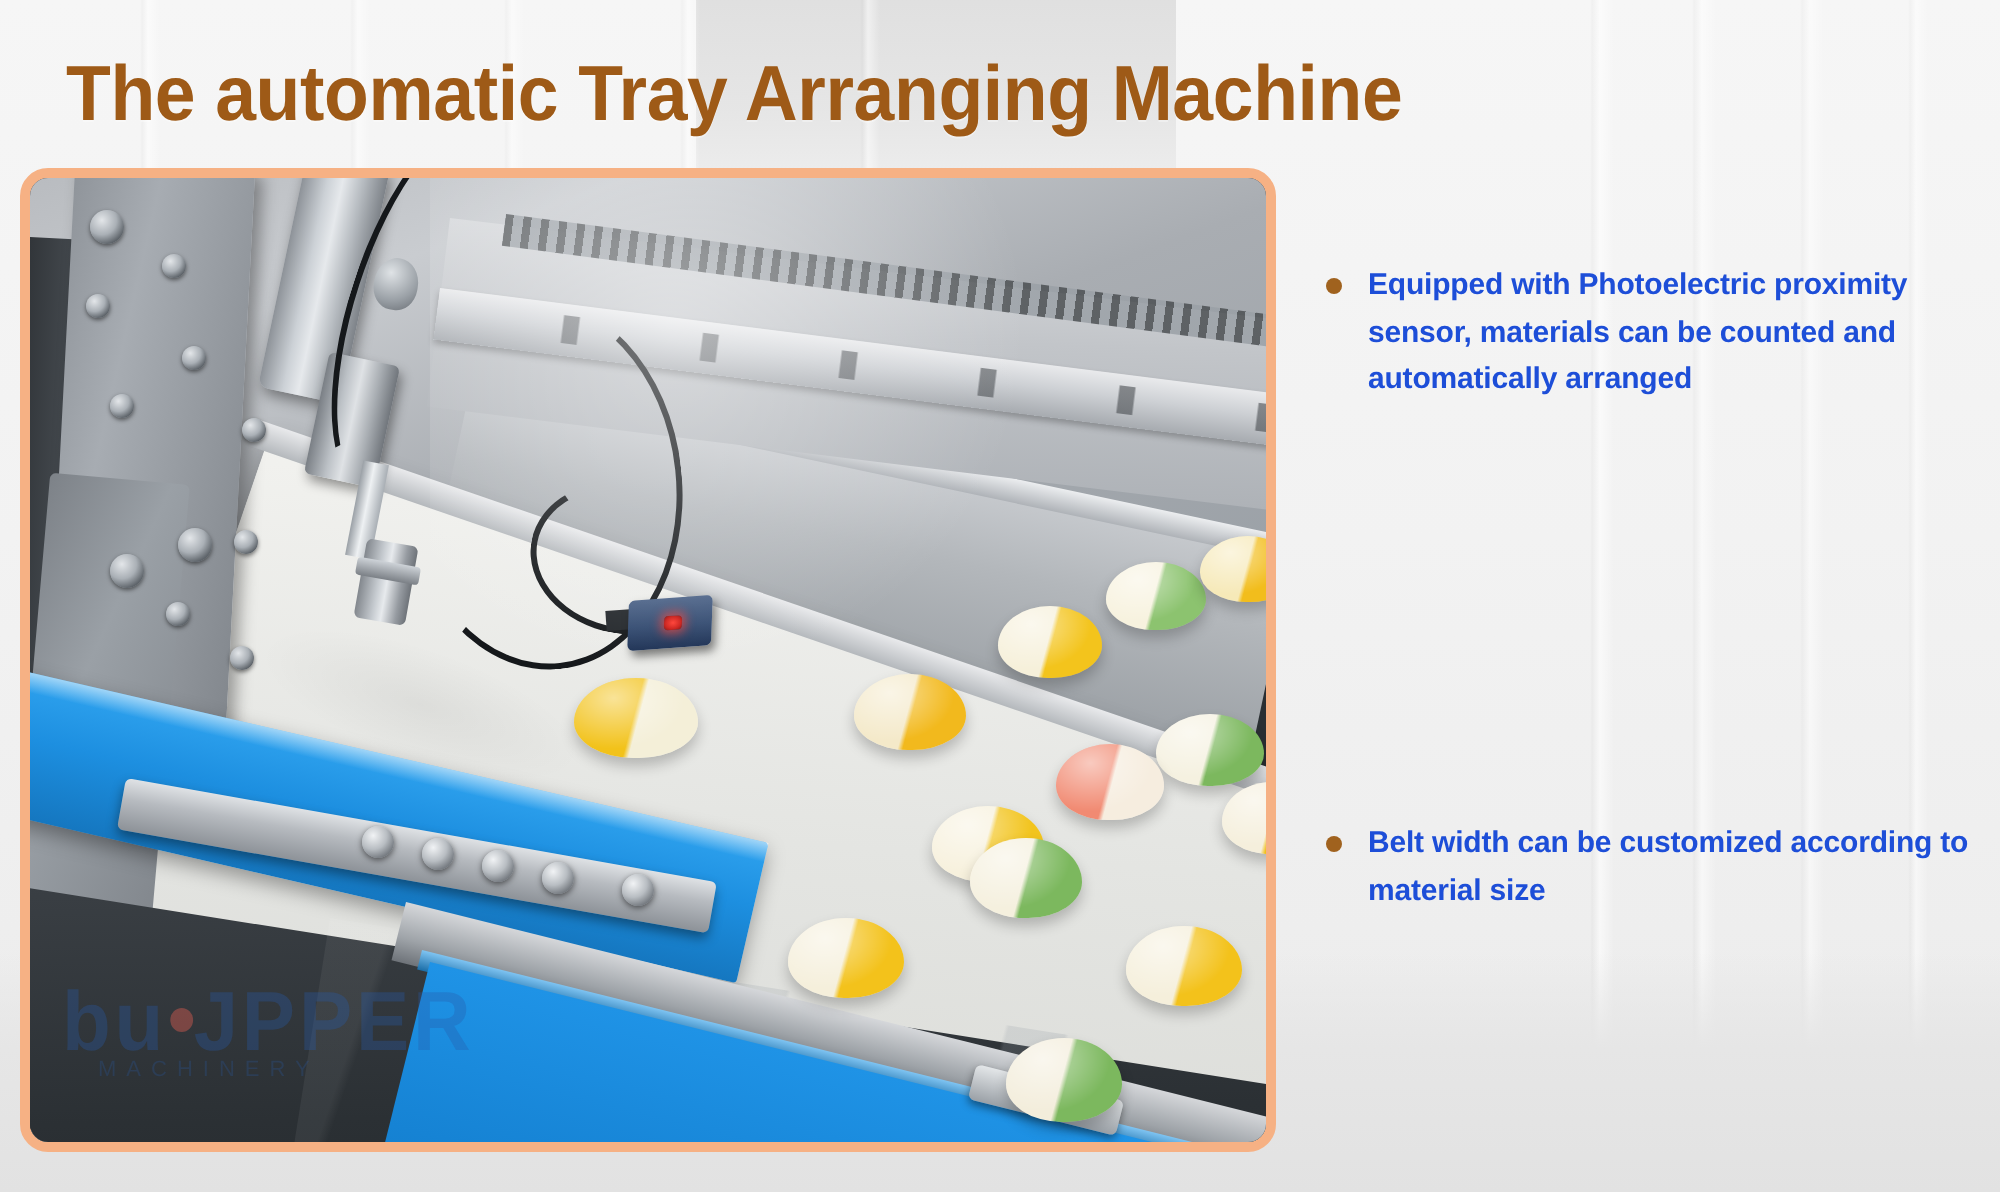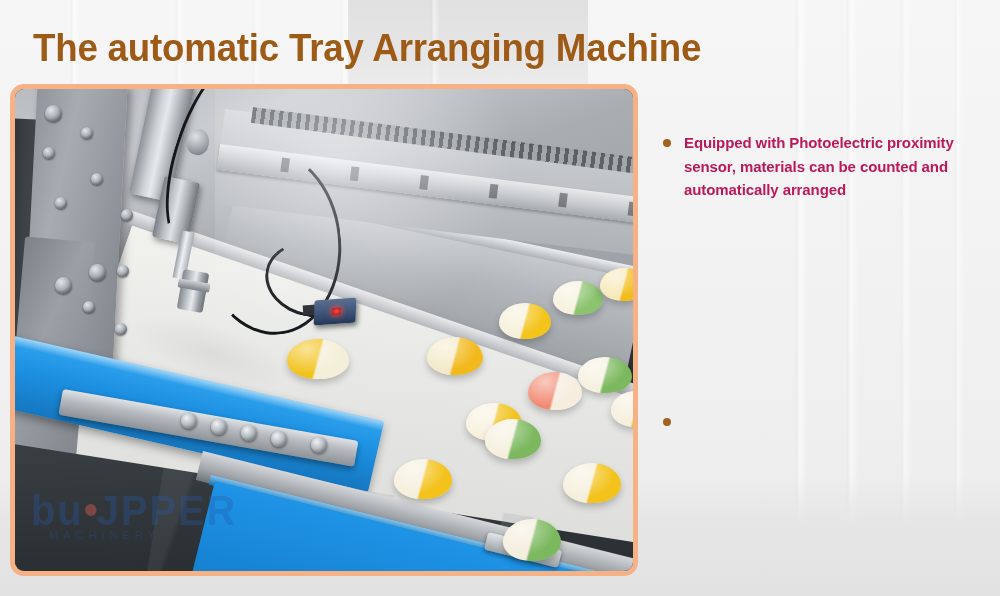--- a/index.html
+++ b/index.html
@@ -492,21 +492,21 @@
   
   #bullets {
     position: absolute;
     left: 662px;
     top: 131px;
     width: 330px;
   }
   .bullet {
     position: relative;
     padding-left: 22px;
-    color: #be185d;
+    color: #1d4ed8;
     font-size: 15px;
     line-height: 23.5px;
     font-weight: bold;
     letter-spacing: -0.1px;
   }
   .bullet .dot {
     position: absolute;
     left: 1px;
     top: 8px;
     width: 8px;
@@ -657,16 +657,17 @@
     </div>
   </div>
 
   <div id="bullets">
     <div class="bullet">
       <span class="dot"></span>
       <span>Equipped with Photoelectric proximity sensor, materials can be counted and automatically arranged</span>
     </div>
     <div class="bullet second">
       <span class="dot"></span>
+      <span>Belt width can be customized according to material size</span>
     </div>
   </div>
 
 </div>
 
 </body></html>

